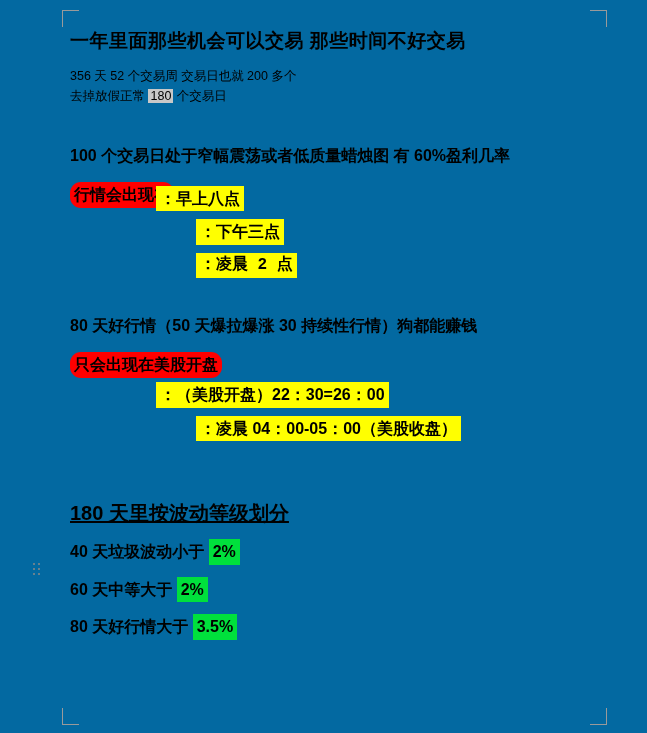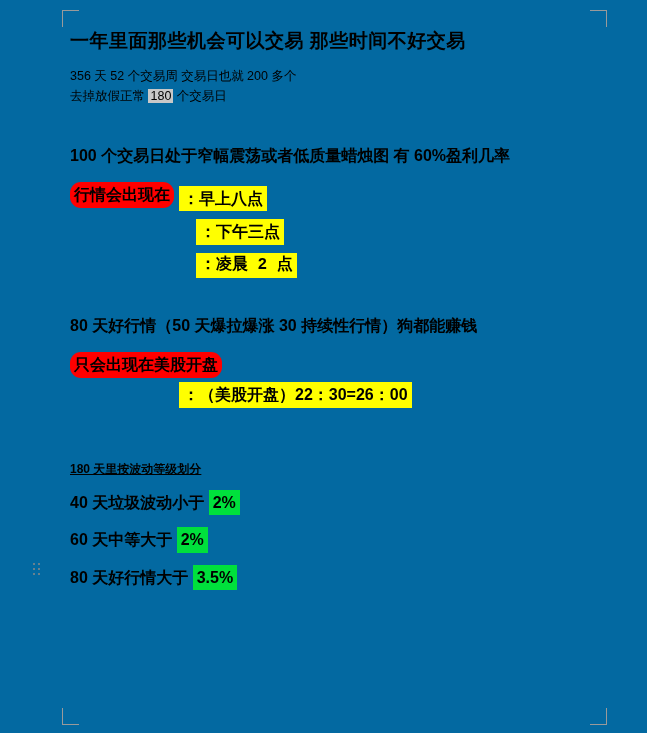--- a/index.html
+++ b/index.html
@@ -79,21 +79,21 @@
     font-size: 16px;
     font-weight: bold;
     padding: 2px 4px;
     line-height: 1.35;
     white-space: nowrap;
   }
   .tag.red    { background: #ff0000; border-radius: 11px; }
   .tag.yellow { background: #ffff00; }
   .tag.green  { background: #00e03c; }
 
-  .indent-1 { margin-left: 111px; }
+  .indent-1 { margin-left: 88px; }
   .indent-2 { margin-left: 128px; }
   .indent-3 { margin-left: 128px; }
 
   .gap-2 { margin-top: 8px; }
   .gap-3 { margin-top: 8px; font-family: Liberation Mono, monospace; }
 
   .inline-mix {
     font-size: 16px;
     font-weight: bold;
     margin-left: 2px;
@@ -113,23 +113,23 @@
   }
   .drag-handle i {
     display: block;
     width: 2px;
     height: 2px;
     background: #8a8a8a;
     border-radius: 50%;
   }
 
   .sec-title {
-    font-size: 12px;
-    font-weight: bold;
-    margin: 7px 0 0 2px;
+    font-size: 20px;
+    font-weight: bold;
+    margin: 13px 0 0 2px;
   }
   .sec-title .u { text-decoration: underline; }
 </style>
 </head>
 <body>
 
 <div class="page">
 
   <div class="mark tl"></div>
   <div class="mark tr"></div>
@@ -186,20 +186,23 @@
     <div class="spacer-sm"></div>
 
     <div class="row">
       <span class="tag red">只会出现在美股开盘</span>
     </div>
 
     <div class="row indent-1" style="margin-top:4px;">
       <span class="tag yellow">：（美股开盘）22：30=26：00</span>
     </div>
 
+    <div class="row indent-2 gap-2">
+      <span class="tag yellow">：凌晨 04：00-05：00（美股收盘）</span>
+    </div>
 
     <div class="spacer-lg"></div>
     <div class="spacer-sm"></div>
 
     <div class="sec-title">
       <span class="u">180 天里按波动等级划分</span>
     </div>
 
     <div class="spacer-sm"></div>
 

